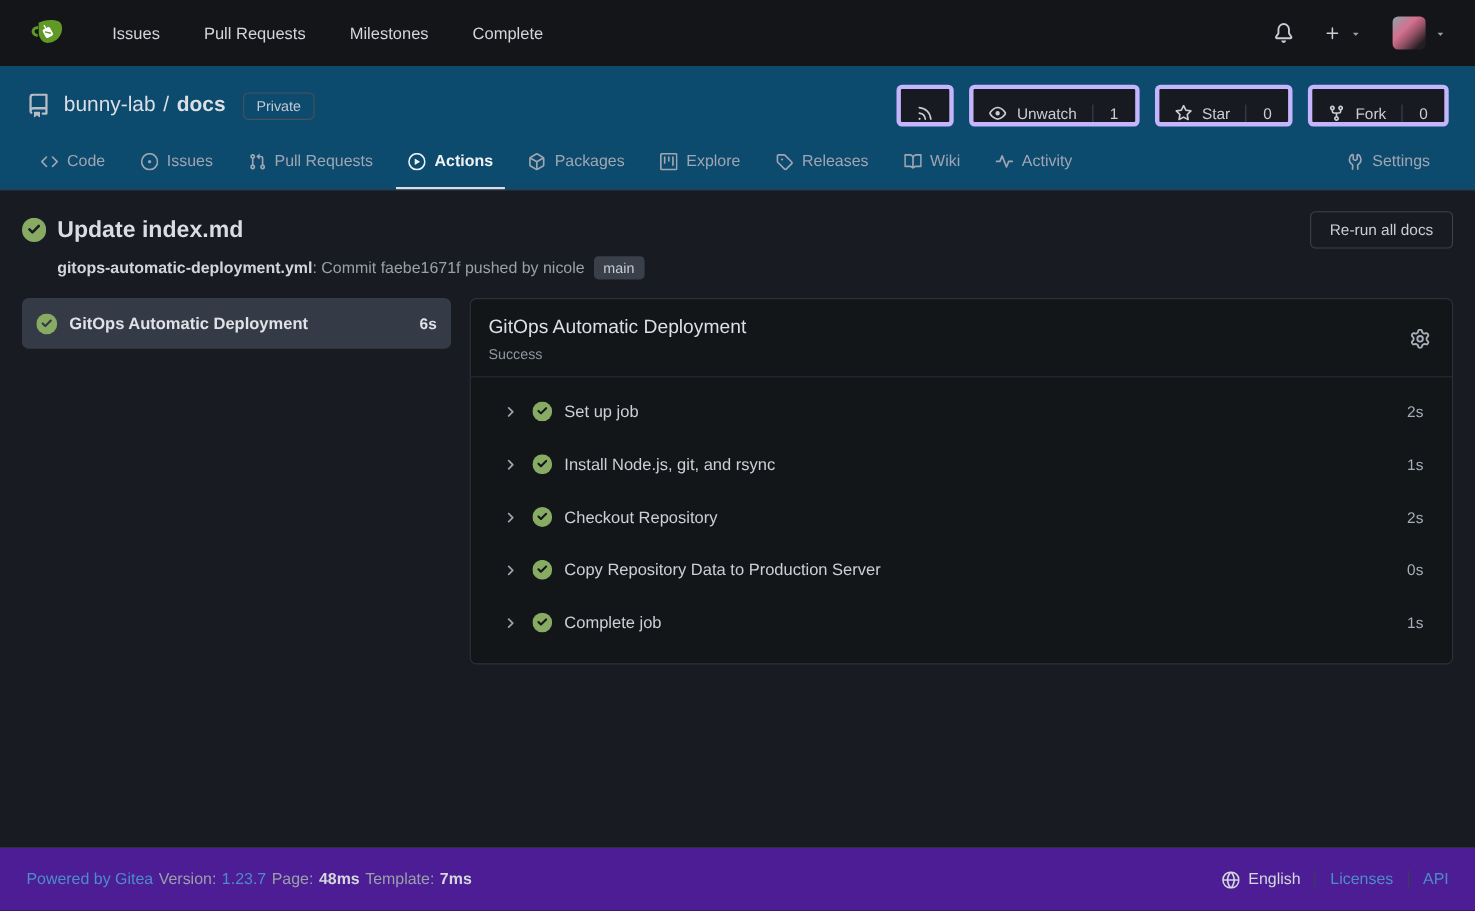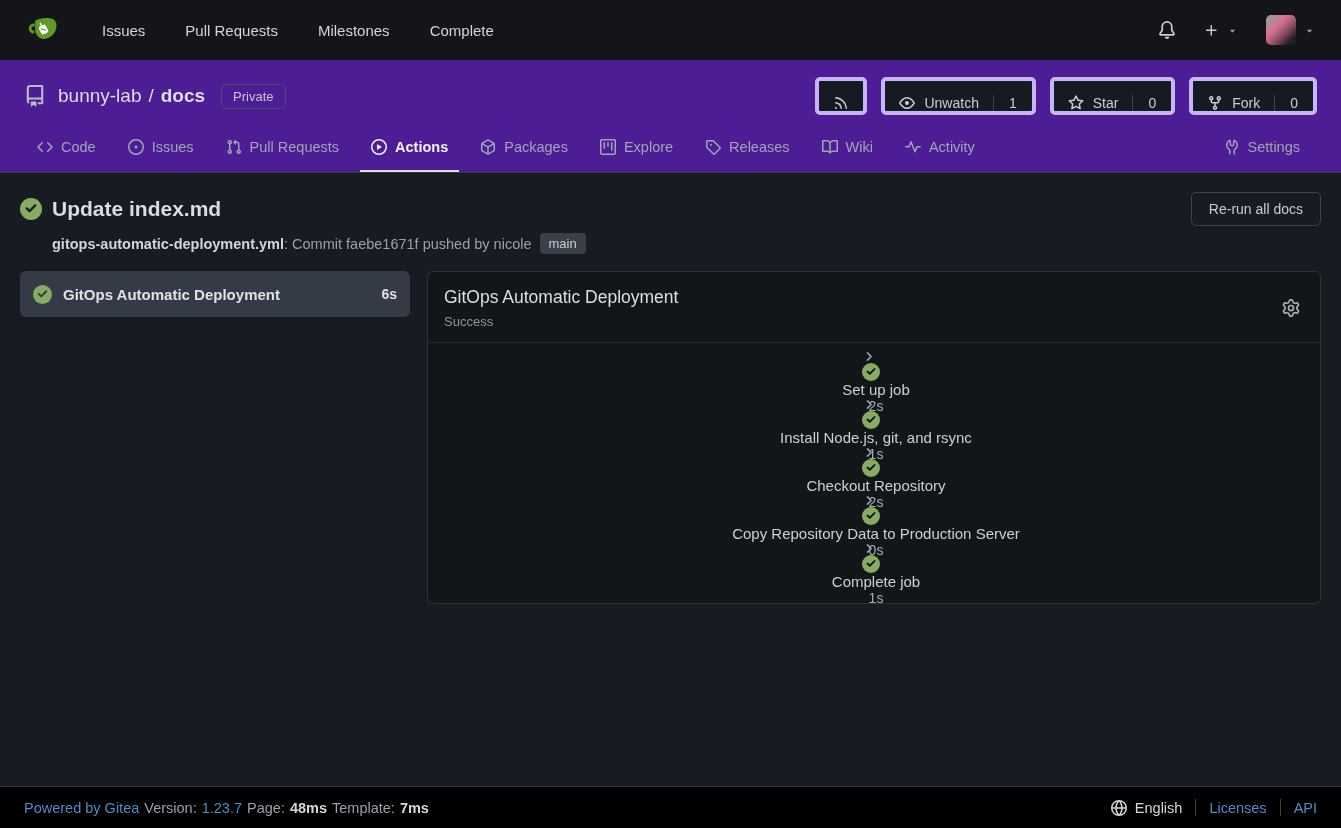--- a/index.html
+++ b/index.html
@@ -15,21 +15,21 @@
   .navbar { height:60px; background:#131519; display:flex; align-items:center; padding:0 26px; flex-shrink:0; }
   .logo { width:34px; height:34px; margin-right:22px; cursor:pointer; }
   .nav-link { color:#d2d5da; font-size:15px; text-decoration:none; padding:0 20px; cursor:pointer; }
   .nav-right { margin-left:auto; display:flex; align-items:center; gap:28px; }
   .icon-btn { background:none; border:none; color:#c9cdd4; cursor:pointer; display:flex; align-items:center; gap:8px; }
   .caret { color:#9aa0aa; }
   .avatar { width:30px; height:30px; border-radius:5px;
     background:linear-gradient(135deg,#8fa3a8 0%,#d4708f 38%,#8f4f63 60%,#241d22 85%); }
 
   
-  .repo-band { background:#4c1d95; padding:16px 24px 0; border-bottom:1px solid #343943; flex-shrink:0; }
+  .repo-band { background:#0c4a6e; padding:16px 24px 0; border-bottom:1px solid #343943; flex-shrink:0; }
   .repo-title-row { display:flex; align-items:center; height:40px; }
   .repo-icon { color:#b8bdc6; }
   .repo-name { font-size:19px; margin-left:12px; display:flex; align-items:center; gap:7px; }
   .repo-name a { color:#dcdfe4; text-decoration:none; cursor:pointer; }
   .repo-name .owner { font-weight:400; }
   .repo-name .sep { color:#dcdfe4; }
   .repo-name .rname { font-weight:700; }
   .private-badge { margin-left:16px; font-size:13px; color:#c4c9d1; border:1px solid #4a505c; border-radius:5px; padding:4px 11px; }
   .header-actions { margin-left:auto; display:flex; gap:14px; }
   .btn-group { display:flex; border:4px solid #c4b5fd; border-radius:5px; background:#171a20; height:38px; align-items:flex-end; overflow:hidden; }
@@ -61,28 +61,28 @@
   .job-duration { font-weight:700; font-size:14px; color:#dfe2e6; }
 
   .job-panel { flex:1; background:#131619; border:1px solid #2c313b; border-radius:6px; }
   .panel-header { display:flex; align-items:center; padding:15px 16px 13px; border-bottom:1px solid #262b33; }
   .panel-titles { flex:1; }
   .panel-title { font-size:17.5px; font-weight:400; color:#dcdfe4; }
   .panel-status { font-size:13px; color:#8f959f; margin-top:6px; }
   .gear-btn { background:none; border:none; color:#aab0ba; cursor:pointer; padding:0 4px; }
 
   .steps { padding:7px 0 13px; }
-  .step-row { display:flex; align-items:center; height:48px; padding:0 26px 0 30px; cursor:pointer;flex-direction:column; }
+  .step-row { display:flex; align-items:center; height:48px; padding:0 26px 0 30px; cursor:pointer; }
   .chevron { color:#9aa0aa; margin-right:13px; flex-shrink:0; }
   .step-check { margin-right:11px; flex-shrink:0; }
   .step-name { font-size:15px; color:#ccd0d6; flex:1; }
   .step-duration { font-size:14px; color:#a7adb7; }
 
   
-  footer { height:42px; background:#000000; border-top:1px solid #2c313b; display:flex; align-items:center;
+  footer { height:58px; background:#4c1d95; border-top:1px solid #2c313b; display:flex; align-items:center;
     padding:0 24px; font-size:14.5px; color:#9aa0aa; flex-shrink:0; }
   .f-left { display:flex; align-items:center; gap:5px; white-space:pre; }
   .f-link { color:#4e8cc9; text-decoration:none; cursor:pointer; }
   .f-strong { color:#d4d7dc; font-weight:700; }
   .f-right { margin-left:auto; display:flex; align-items:center; gap:13px; }
   .f-divider { width:1px; height:17px; background:#3a404b; }
   .f-lang { color:#d4d7dc; display:flex; gap:8px; align-items:center; background:none; border:none; font-size:14.5px; cursor:pointer; }
 </style>
 </head>
 <body>

